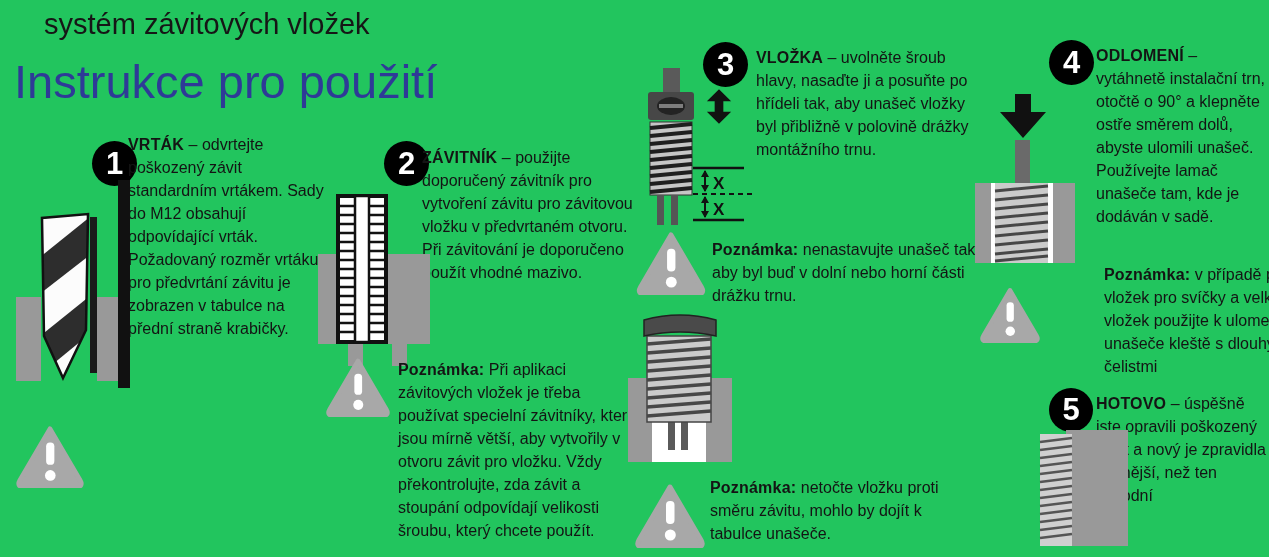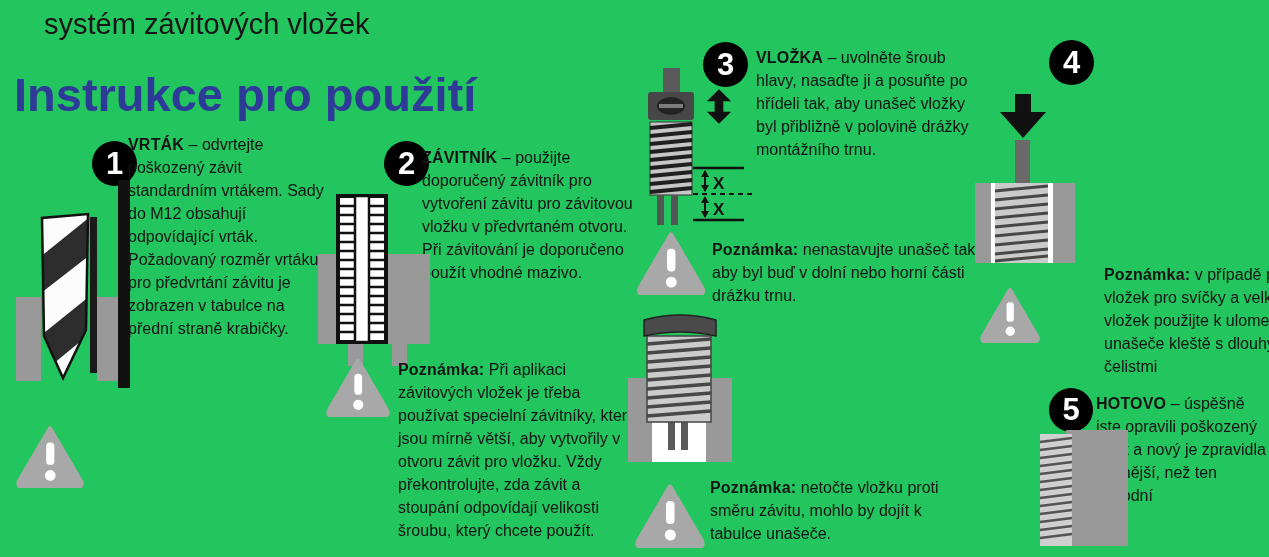--- a/index.html
+++ b/index.html
@@ -1,19 +1,19 @@
 <!DOCTYPE html>
 <html><head>
 <meta charset="utf-8">
 <style>
   html,body { margin:0; padding:0; background:#fff; }
   body { font-family:"Liberation Sans", sans-serif; }
   .page { position:relative; width:1269px; height:557px; background:#22c55e; overflow:hidden; color:#141414; }
   .eyebrow { position:absolute; left:44px; top:8px; font-size:29px; color:#161616; }
-  .title { position:absolute; left:14px; top:67px; font-size:47px; font-weight:700; margin:0; }
+  .title { position:absolute; left:14px; top:54px; font-size:47px; font-weight:400; margin:0; }
   .badge { position:absolute; width:45px; height:45px; border-radius:50%; background:#000; color:#fff;
            font-weight:bold; font-size:31px; display:flex; align-items:center; justify-content:center; }
   .txt { position:absolute; font-size:16px; line-height:23px; margin:0; }
   .txt b { letter-spacing:.2px; }
   .ill { position:absolute; display:block; }
 </style>
 </head>
 <body>
 
 <div class="page">
@@ -117,20 +117,21 @@
   </svg>
 
   <svg class="ill" style="left:634px;top:484px" width="72" height="64" viewBox="0 0 70 64">
     <path d="M35,3 L66,56 Q70,63 61,63 H9 Q0,63 4,56 Z" fill="#a8a8a8" stroke="#a8a8a8" stroke-width="5" stroke-linejoin="round"></path>
     <rect x="31" y="17" width="8.5" height="23" rx="4" fill="#fff"></rect>
     <circle cx="35.3" cy="51" r="5.5" fill="#fff"></circle>
   </svg>
   <p class="txt" style="left:710px;top:476px;width:266px"><b>Poznámka:</b> <span>netočte vložku proti směru závitu, mohlo by dojít k tabulce unašeče.</span></p>
 
   <div class="badge" style="left:1049px;top:40px">4</div>
+  <p class="txt" style="left:1096px;top:44px;width:174px"><b>ODLOMENÍ</b> <span>– vytáhnetě instalační trn, otočtě o 90° a klepněte ostře směrem dolů, abyste ulomili unašeč. Používejte lamač unašeče tam, kde je dodáván v sadě.</span></p>
 
   <svg class="ill" style="left:975px;top:92px" width="100" height="175" viewBox="0 0 100 175">
     <path d="M40,2 h16 v18 h15 l-23,26 l-23,-26 h15 z" fill="#111"></path>
     <rect x="40" y="48" width="15" height="46" fill="#6a6a6a"></rect>
     <rect x="0" y="91" width="100" height="80" fill="#999"></rect>
     <rect x="16" y="91" width="62" height="80" fill="#fff"></rect>
     <rect x="20" y="91" width="53" height="80" fill="#cbcbcb"></rect>
     <path d="M20,99 l53,-5 M20,108 l53,-5 M20,117 l53,-5 M20,126 l53,-5 M20,135 l53,-5 M20,144 l53,-5 M20,153 l53,-5 M20,162 l53,-5 M20,169 l53,-5" stroke="#474747" stroke-width="3"></path>
   </svg>
 

